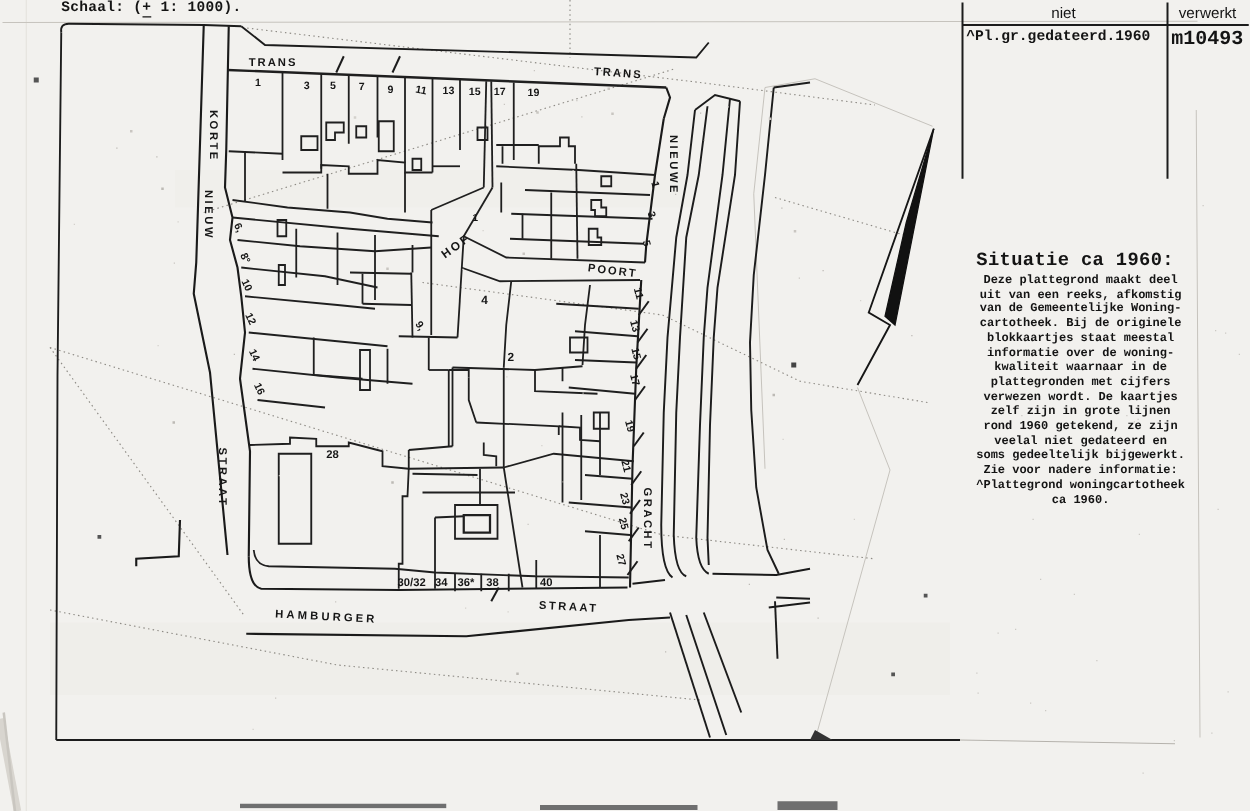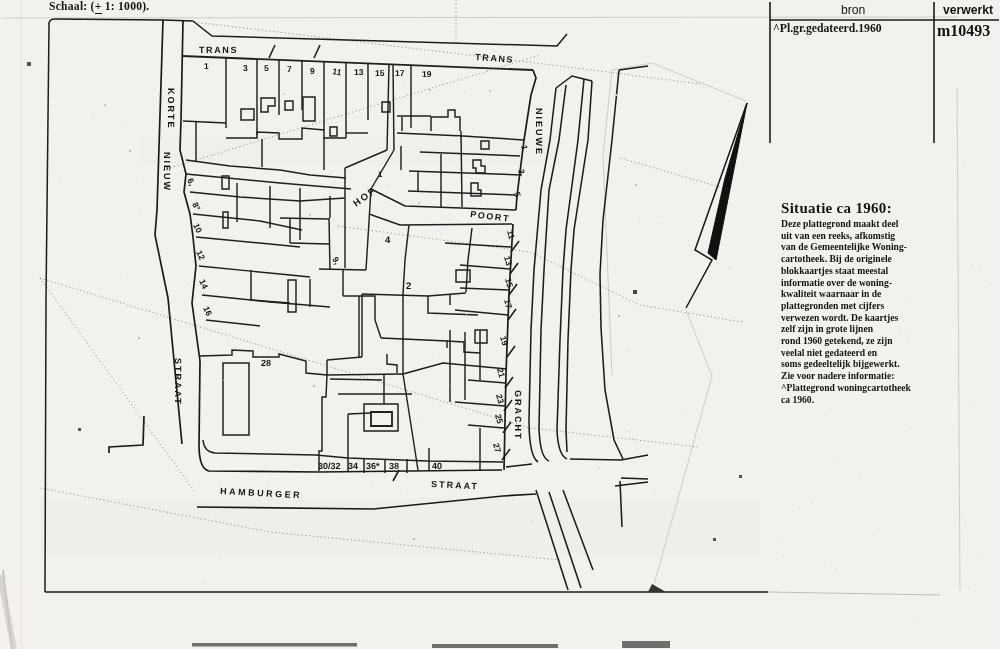--- a/index.html
+++ b/index.html
@@ -1,22 +1,22 @@
 <!DOCTYPE html>
 <html><head>
 <meta charset="utf-8">
 <style>
 *{-webkit-font-smoothing:antialiased;}
 html,body{margin:0;padding:0;width:1000px;height:649px;background:#f2f1ee;overflow:hidden;}
 #page{position:relative;width:1000px;height:649px;font-family:"Liberation Mono",monospace;}
-.mono{font-family:Liberation Serif, serif;font-weight:bold;color:#141414;}
+.mono{font-family:Liberation Mono, monospace;font-weight:bold;color:#141414;text-align:center;}
 .sans{font-family:"Liberation Sans",sans-serif;color:#141414;}
 #schaal{position:absolute;left:49px;top:0px;font-size:11.6px;letter-spacing:0.25px;}
 #bron{position:absolute;left:841px;top:3px;font-size:12.2px;font-weight:normal;}
-#verwerkt{position:absolute;left:943px;top:3px;font-size:12.2px;font-weight:bold;}
+#verwerkt{position:absolute;left:943px;top:3px;font-size:12.2px;font-weight:normal;}
 #tabrow1{position:absolute;left:773px;top:22px;font-size:11.7px;letter-spacing:0px;}
 #tabrow2{position:absolute;left:937px;top:22px;font-size:16px;}
 #situatie{position:absolute;left:781px;top:200px;font-size:15px;letter-spacing:0.3px;}
 #para{position:absolute;left:781px;top:218px;font-size:9.6px;line-height:11.7px;letter-spacing:0px;white-space:pre;}
 svg{position:absolute;left:0;top:0;}
 </style>
 </head>
 <body>
 <div id="page">
 <svg id="map" width="1000" height="649" viewBox="0 0 1000 649" text-rendering="geometricPrecision">
@@ -379,21 +379,21 @@
   <text x="378" y="177" font-size="8">1</text>
   <text x="318" y="469" font-size="9">30/32</text>
   <text x="348" y="469" font-size="9">34</text>
   <text x="366" y="469" font-size="9">36*</text>
   <text x="389" y="469" font-size="9">38</text>
   <text x="432" y="469" font-size="9">40</text>
 </g>
 
 </svg>
 <div id="schaal" class="mono">Schaal: (<span style="border-bottom:1.3px solid #141414">+</span> 1: 1000).</div>
-<div id="bron" class="sans">bron</div>
+<div id="bron" class="sans">niet</div>
 <div id="verwerkt" class="sans">verwerkt</div>
 <div id="tabrow1" class="mono">^Pl.gr.gedateerd.1960</div>
 <div id="tabrow2" class="mono">m10493</div>
 <div id="situatie" class="mono">Situatie ca 1960:</div>
 <div id="para" class="mono">Deze plattegrond maakt deel
 uit van een reeks, afkomstig
 van de Gemeentelijke Woning-
 cartotheek. Bij de originele
 blokkaartjes staat meestal
 informatie over de woning-

